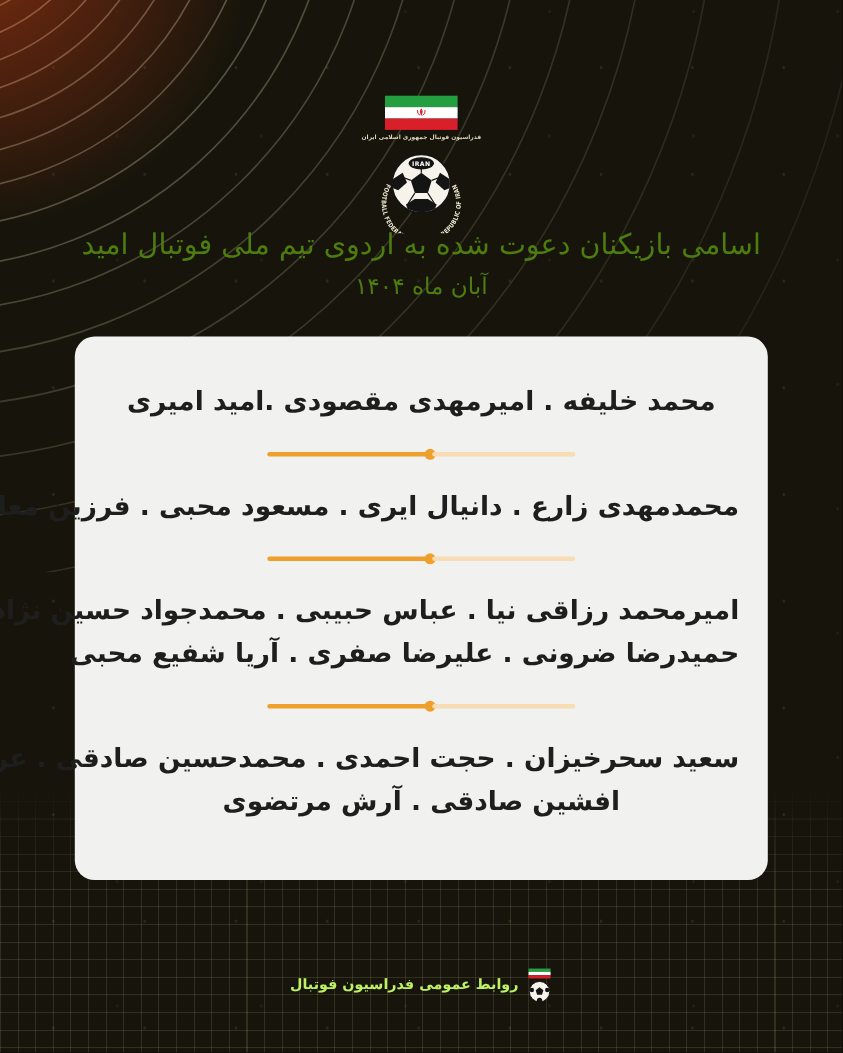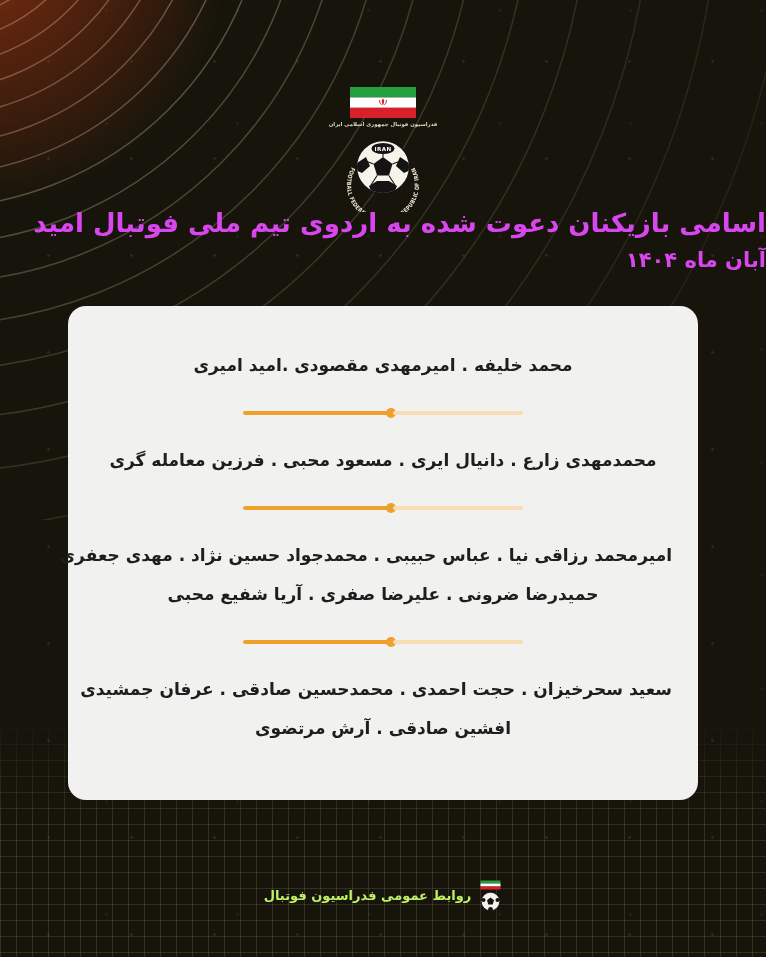--- a/index.html
+++ b/index.html
@@ -32,34 +32,34 @@
       repeating-linear-gradient(to right, rgba(216,216,162,0.14) 0 1px, transparent 1px 16px),
       repeating-linear-gradient(to bottom, rgba(216,216,162,0.14) 0 1px, transparent 1px 16px);
     -webkit-mask-image:linear-gradient(to top,#000 55%,transparent 100%);
     mask-image:linear-gradient(to top,#000 55%,transparent 100%);
   }
   
   .logo-wrap{position:absolute;top:86px;left:313px;width:140px;height:126px;z-index:2;}
   
   .title-block{
     position:absolute;top:206px;left:0;right:0;z-index:2;
-    text-align:right;color:#d946ef;font-weight:bold;direction:rtl;
+    text-align:center;color:#4d7c0f;font-weight:normal;direction:rtl;
   }
   .title-line1{font-size:26px;line-height:34px;white-space:nowrap;}
   .title-line2{font-size:21px;line-height:32px;margin-top:4px;}
   
   .card{
     position:absolute;left:68px;top:306px;width:630px;height:494px;z-index:2;
     background:#F1F1EF;border-radius:18px;
     box-sizing:border-box;padding:40px 26px 52px;
     display:flex;flex-direction:column;justify-content:space-between;
     direction:rtl;
   }
   .group{text-align:center;color:#1E1E1E;font-weight:bold;}
-  .group-line{font-size:17px;line-height:39px;white-space:nowrap;}
+  .group-line{font-size:24px;line-height:39px;white-space:nowrap;}
   .divider{
     width:280px;height:10px;margin:0 auto;
     display:flex;align-items:center;direction:ltr;
   }
   .div-solid{width:146px;height:4px;background:#EFA02C;border-radius:2px;}
   .div-dot{width:10px;height:10px;border-radius:50%;background:#EFA02C;margin-left:-3px;flex:none;}
   .div-pale{width:130px;height:4px;background:#F8DCB4;border-radius:2px;margin-left:-3px;}
   
   .footer{
     position:absolute;left:0;right:0;top:878px;z-index:3;

